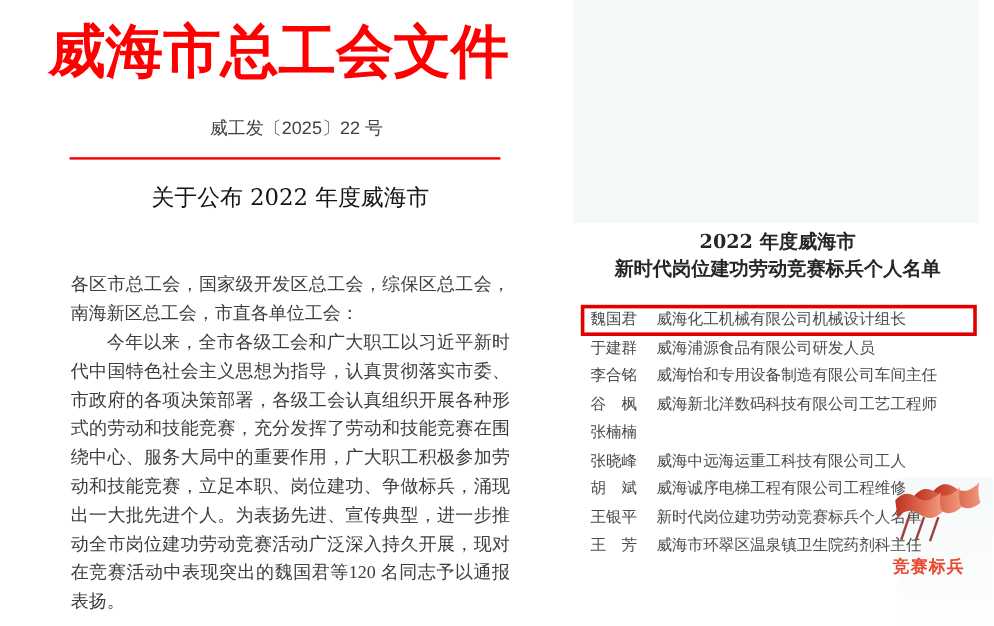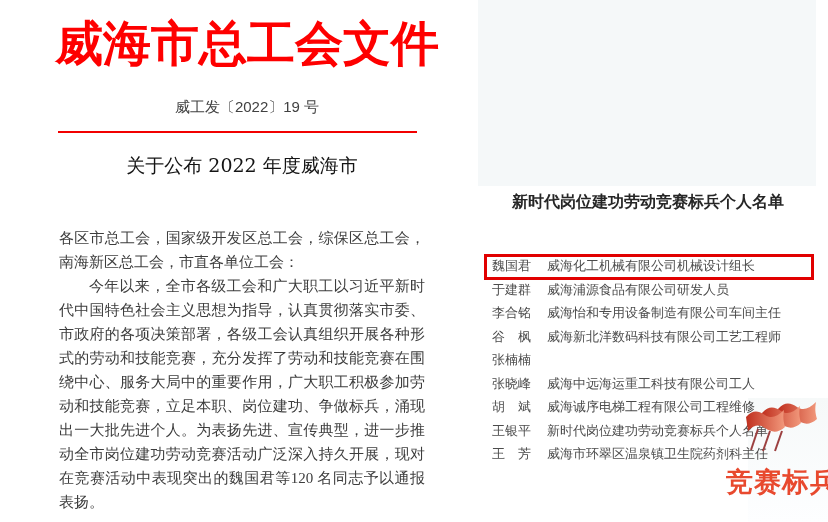--- a/index.html
+++ b/index.html
@@ -8,21 +8,21 @@
     position: relative;
     width: 828px;
     height: 522px;
     background: #ffffff;
     overflow: hidden;
     font-family: "DejaVu Serif", serif;
   }
   
   .banner {
     position: absolute; left: 40px; top: 12px; width: 414px;
-    margin: 0; text-align: center;
+    margin: 0; 
     font-family: "DejaVu Serif", serif;
     font-weight: bold; font-size: 48px; line-height: 62px;
     color: #fe0000; white-space: nowrap;
   }
   .doc-no {
     position: absolute; left: 40px; top: 98px; width: 414px;
     text-align: center; font-family: "Liberation Sans", sans-serif;
     font-size: 15px; color: #414141;
   }
   .red-line {
@@ -70,46 +70,47 @@
   .roster-row .title { flex: 1; }
   .hl-box {
     position: absolute; left: -8px; top: -3px; width: 330px; height: 26px;
     border: 3px solid #e10000; pointer-events: none;
   }
   
   .flags { position: absolute; left: 742px; top: 399px; width: 78px; height: 54px; }
   .badge-label {
     position: absolute; left: 726px; top: 464px; width: 96px;
     text-align: center; font-family: "Liberation Sans", sans-serif;
-    font-weight: bold; font-size: 27px; letter-spacing: 1px; color: #e8492e;
+    font-weight: bold; font-size: 14px; letter-spacing: 1px; color: #e8492e;
     white-space: nowrap;
   }
 </style>
 </head>
 <body>
 
 <div class="page">
 
   <section>
     <h1 class="banner">威海市总工会文件</h1>
-    <div class="doc-no">威工发〔2022〕19 号</div>
+    <div class="doc-no">威工发〔2025〕22 号</div>
     <div class="red-line"></div>
     <h2 class="doc-title">
       <div>关于公布 2022 年度威海市</div>
     </h2>
     <div class="doc-body">
       <p>各区市总工会，国家级开发区总工会，综保区总工会，南海新区总工会，市直各单位工会：</p>
       <p class="indent">今年以来，全市各级工会和广大职工以习近平新时代中国特色社会主义思想为指导，认真贯彻落实市委、市政府的各项决策部署，各级工会认真组织开展各种形式的劳动和技能竞赛，充分发挥了劳动和技能竞赛在围绕中心、服务大局中的重要作用，广大职工积极参加劳动和技能竞赛，立足本职、岗位建功、争做标兵，涌现出一大批先进个人。为表扬先进、宣传典型，进一步推动全市岗位建功劳动竞赛活动广泛深入持久开展，现对在竞赛活动中表现突出的魏国君等120 名同志予以通报表扬。</p>
     </div>
   </section>
 
   <section>
     <div class="tint-top"></div>
     <div class="tint-corner"></div>
     <h3 class="roster-title">
+      <div>2022 年度威海市</div>
       <div>新时代岗位建功劳动竞赛标兵个人名单</div>
     </h3>
     <ul class="roster-list">
         <li class="roster-row">
           <div class="hl-box"></div>
           <span class="name">魏国君</span>
           <span class="title">威海化工机械有限公司机械设计组长</span>
         </li>
         <li class="roster-row">
           <span class="name">于建群</span>

